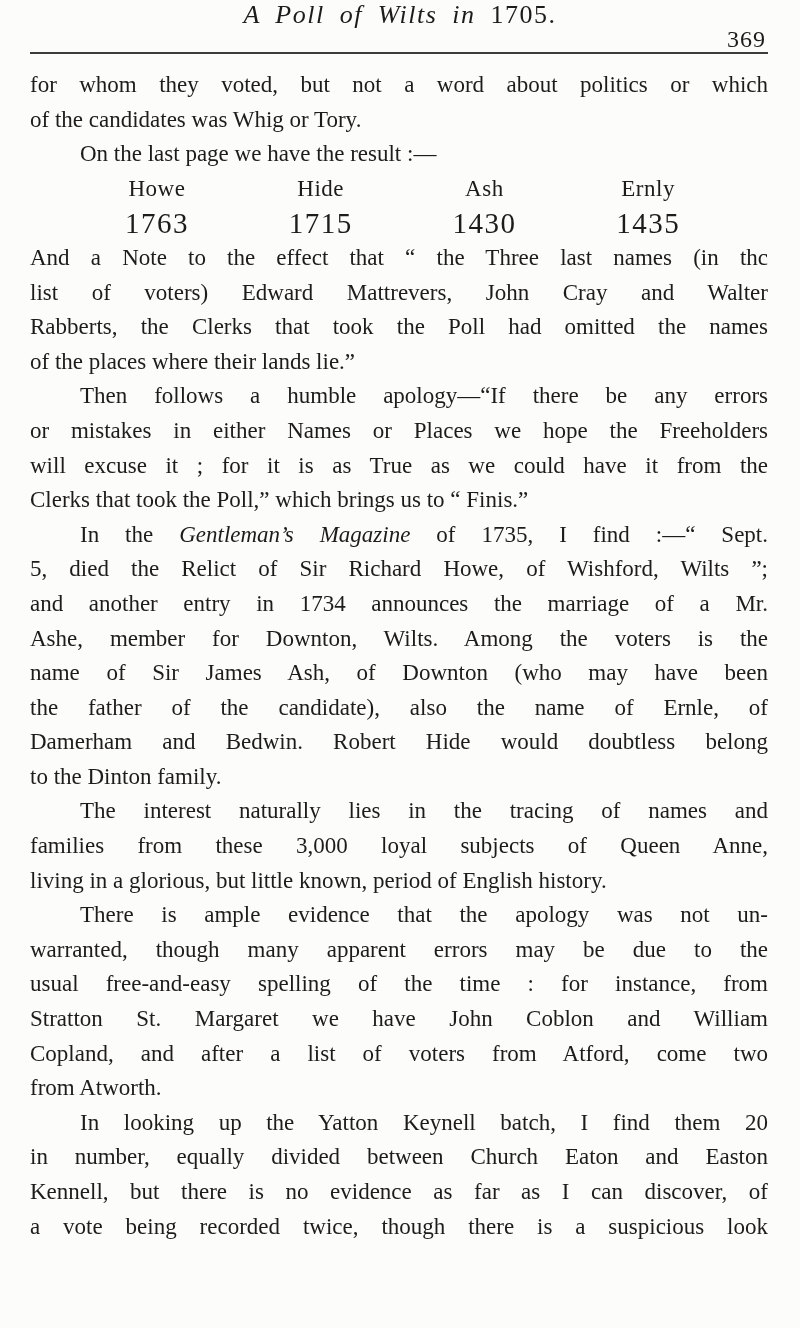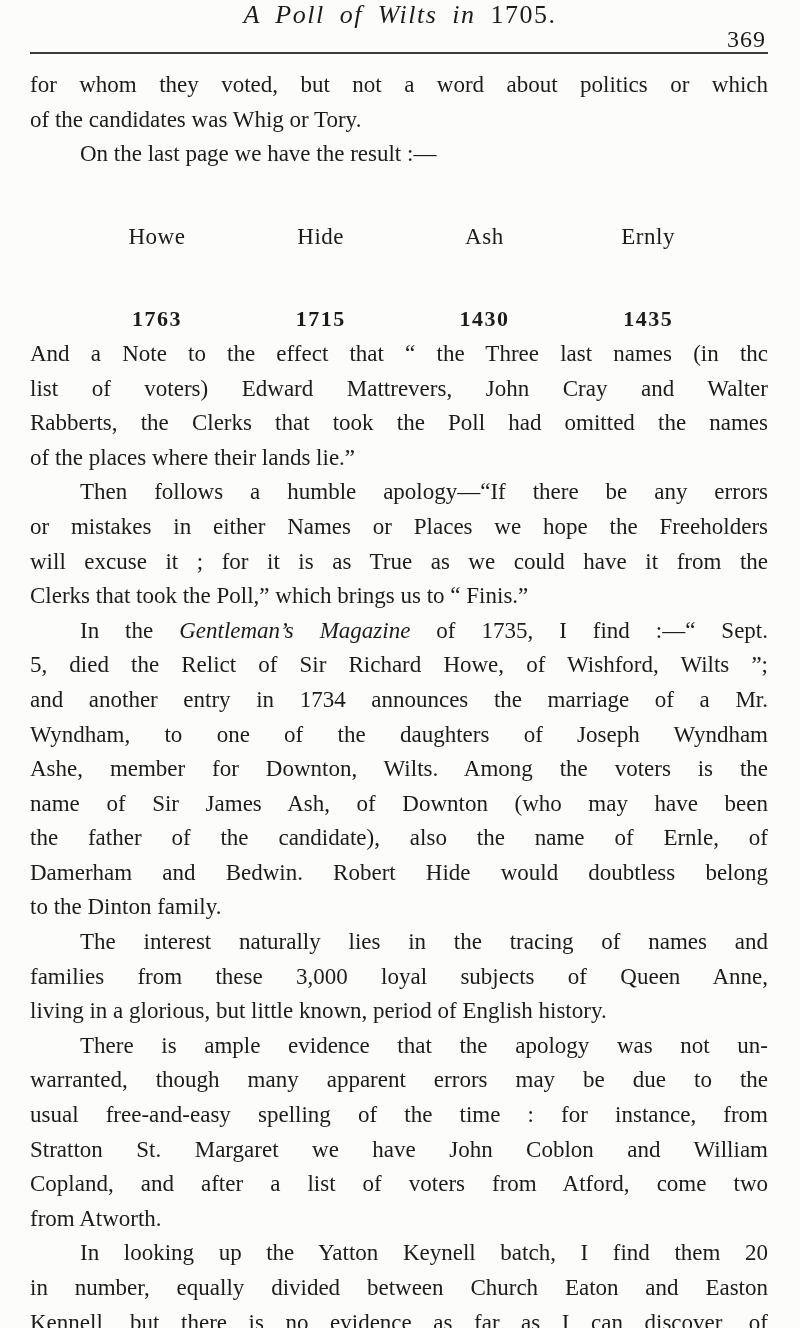--- a/index.html
+++ b/index.html
@@ -53,28 +53,27 @@
   .line.indent { padding-left: 50px; }
   .line .italic { font-style: italic; }
   .results-table {
     margin-left: 45px;
     width: 655px;
   }
   .trow {
     display: flex;
     height: 34.6px;
     line-height: 34.6px;
-    margin-top: 48px;
   }
   .tcell {
     flex: 1;
     text-align: center;
     letter-spacing: 0.5px;
   }
-  .trow.values .tcell { font-size: 22px; letter-spacing: 1.5px; font-weight: bold; }
+  .trow.values .tcell { font-size: 29px; letter-spacing: 1.5px; }
 </style>
 </head>
 <body>
 
 <div class="page">
 
   <div class="header">
     <div class="title">
       <span class="ital">A Poll of Wilts in </span><span>1705.</span>
     </div>
@@ -111,21 +110,20 @@
         <div class="line">list of voters) Edward Mattrevers, John Cray and Walter</div>
         <div class="line">Rabberts, the Clerks that took the Poll had omitted the names</div>
         <div class="line pend">of the places where their lands lie.”</div>
         <div class="line indent"><span>Then follows a humble apology—“If there be any errors</span></div>
         <div class="line">or mistakes in either Names or Places we hope the Freeholders</div>
         <div class="line">will excuse it ; for it is as True as we could have it from the</div>
         <div class="line pend">Clerks that took the Poll,” which brings us to “ Finis.”</div>
         <div class="line indent"><span>In the </span><span class="italic">Gentleman’s Magazine</span><span> of 1735, I find :—“ Sept.</span></div>
         <div class="line">5, died the Relict of Sir Richard Howe, of Wishford, Wilts ”;</div>
         <div class="line">and another entry in 1734 announces the marriage of a Mr.</div>
-        <div class="line">Wyndham, to one of the daughters of Joseph Wyndham</div>
         <div class="line">Ashe, member for Downton, Wilts. Among the voters is the</div>
         <div class="line">name of Sir James Ash, of Downton (who may have been</div>
         <div class="line">the father of the candidate), also the name of Ernle, of</div>
         <div class="line">Damerham and Bedwin. Robert Hide would doubtless belong</div>
         <div class="line pend">to the Dinton family.</div>
         <div class="line indent">The interest naturally lies in the tracing of names and</div>
         <div class="line">families from these 3,000 loyal subjects of Queen Anne,</div>
         <div class="line pend">living in a glorious, but little known, period of English history.</div>
         <div class="line indent">There is ample evidence that the apology was not un-</div>
         <div class="line">warranted, though many apparent errors may be due to the</div>

